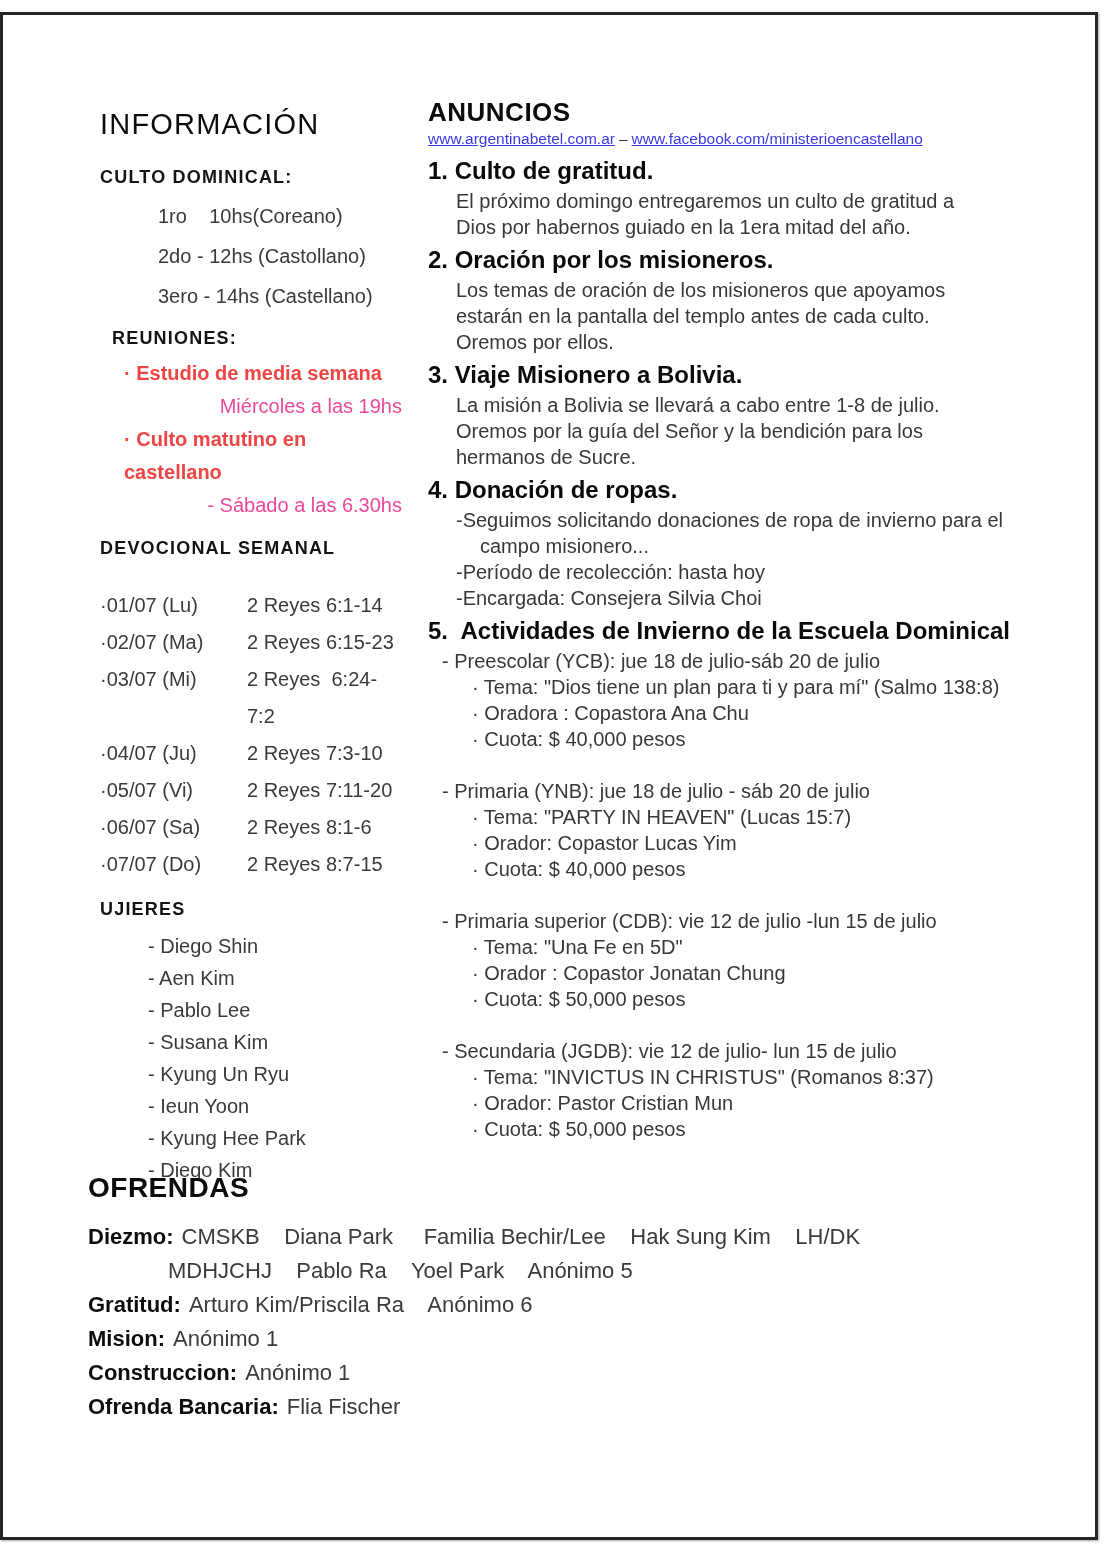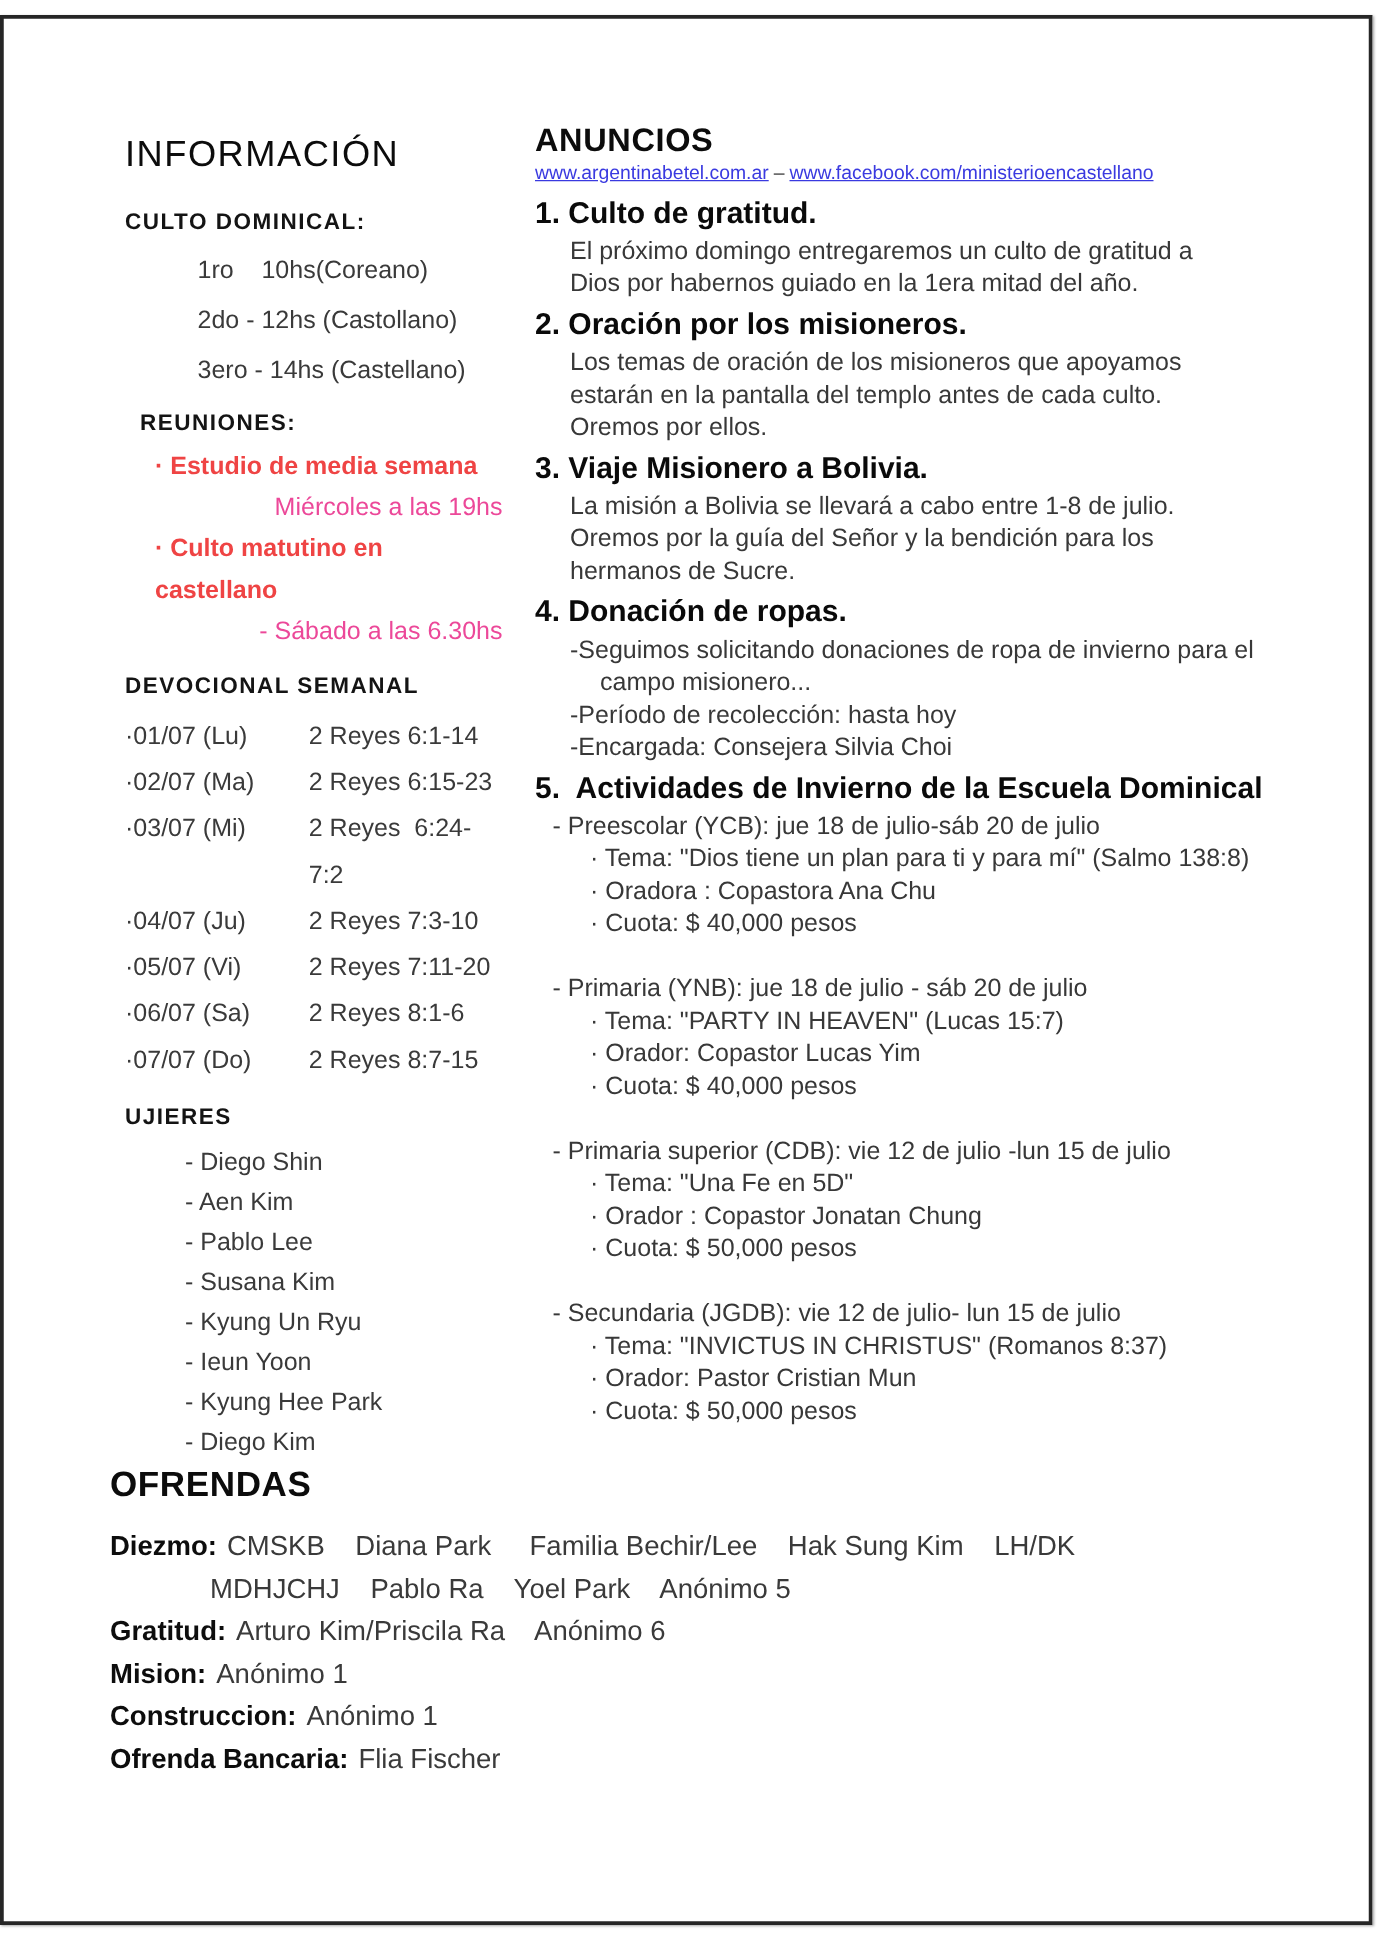--- a/index.html
+++ b/index.html
@@ -16,21 +16,21 @@
   
   .left-col{position:absolute;left:100px;top:108px;width:302px;}
   .info-title{font-size:29px;font-weight:400;letter-spacing:1.2px;color:#0c0c0c;margin:0 0 26px 0;}
   .kicker{font-size:18px;font-weight:700;letter-spacing:1.2px;color:#141414;margin:0 0 8px 0;}
   .culto-lines{margin:0 0 10px 58px;}
   .culto-line{font-size:20px;line-height:40px;color:#3a3a3a;}
   .reuniones{margin:12px 0 0 12px;}
   .reunion-title{font-size:20px;font-weight:700;color:#ef4444;line-height:33px;padding-left:12px;}
   .reunion-detail{font-size:20px;color:#ec4899;line-height:33px;text-align:right;}
   .devocional{margin-top:16px;}
-  .dev-rows{margin-top:12px;}
+  .dev-rows{margin-top:28px;}
   .dev-row{display:flex;font-size:20px;line-height:37px;color:#3a3a3a;}
   .dev-date{width:147px;flex:none;}
   .dev-passage{flex:1;}
   .ujieres{margin-top:16px;}
   .ujier-names{margin-top:10px;margin-left:48px;}
   .ujier-name{font-size:20px;line-height:32px;color:#3a3a3a;}
   
   .right-col{position:absolute;left:428px;top:96px;width:622px;}
   .anuncios-title{font-size:26px;font-weight:700;letter-spacing:.5px;color:#0c0c0c;margin:0;line-height:32px;}
   .links-line{font-size:15.5px;line-height:22px;margin-bottom:6px;}

